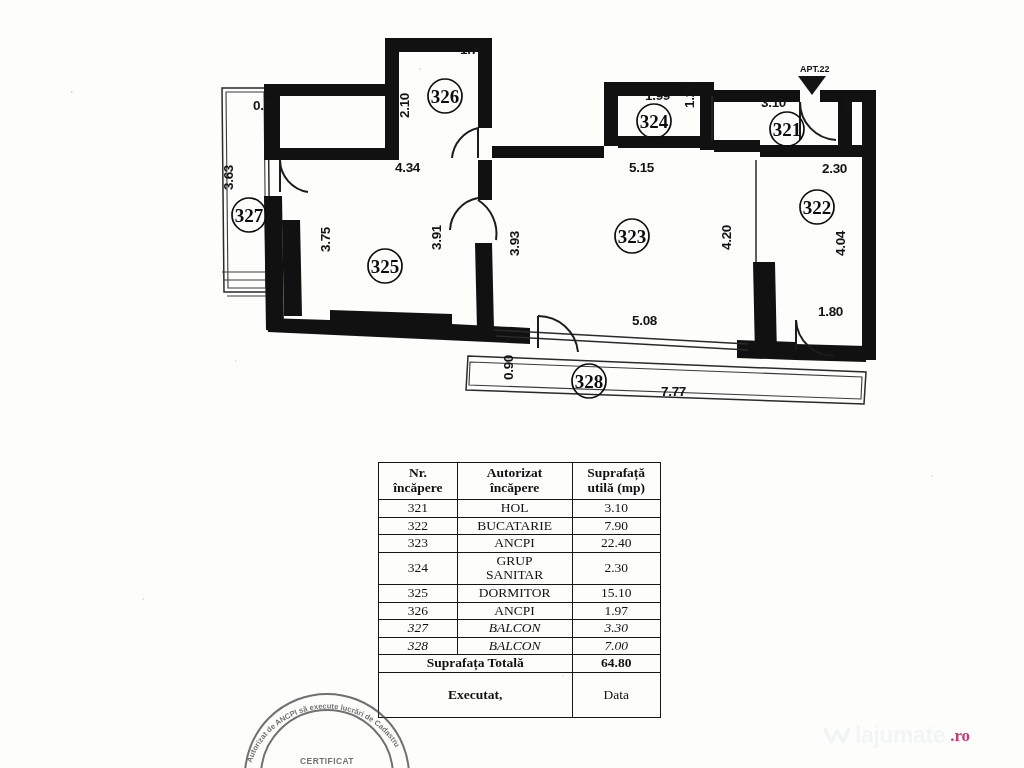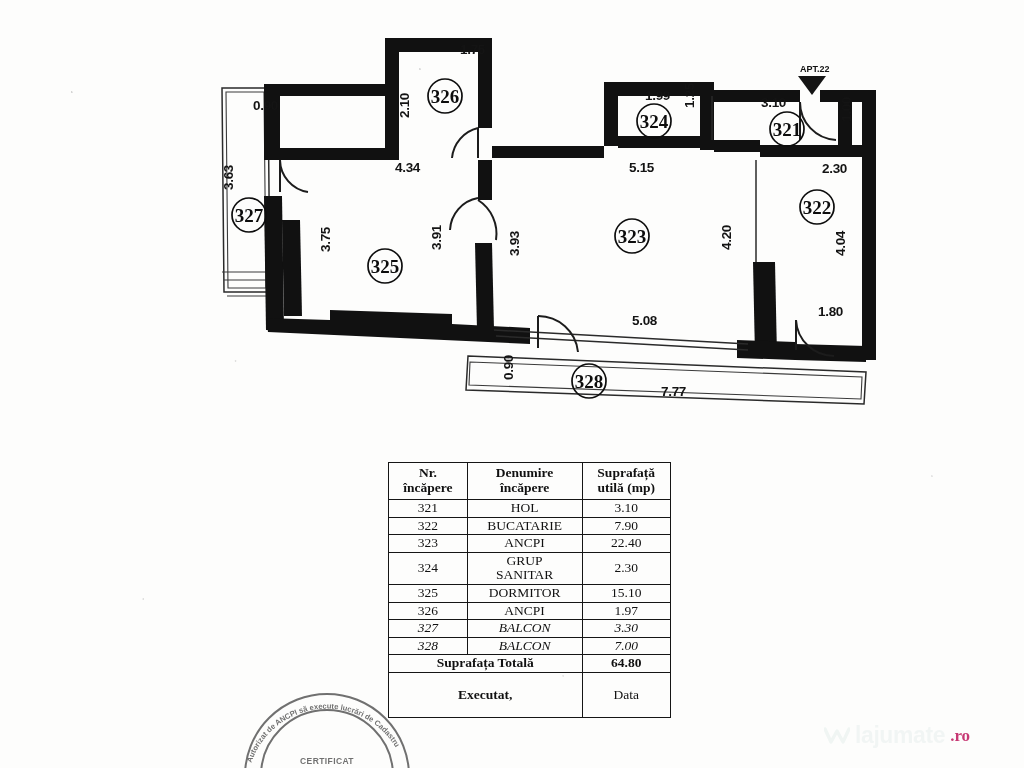--- a/index.html
+++ b/index.html
@@ -46,21 +46,21 @@
     text-anchor:middle;
   }
   .roomcircle{fill:none;stroke:#0d0d0d;stroke-width:1.7;}
   .aptlabel{
     font-family:"Liberation Sans", sans-serif;
     font-size:9px;font-weight:700;fill:#111;
   }
 
   
   #tablewrap{
-    position:absolute;left:388px;top:462px;width:285px;
+    position:absolute;left:378px;top:462px;width:285px;
   }
   table.areas{
     border-collapse:collapse;width:283px;
     font-family:"Liberation Serif", serif;
     color:#111;
   }
   table.areas th, table.areas td{
     border:1.4px solid #151515;
     text-align:center;
     padding:1px 2px;
@@ -271,21 +271,21 @@
 
   <div id="tablewrap">
     <table class="areas">
       <thead>
         <tr>
           <th>
             <div>Nr.</div>
             <div>încăpere</div>
           </th>
           <th>
-            <div>Denumire</div>
+            <div>Autorizat</div>
             <div>încăpere</div>
           </th>
           <th>
             <div>Suprafață</div>
             <div>utilă (mp)</div>
           </th>
         </tr>
       </thead>
       <tbody id="table-body">
           <tr>

